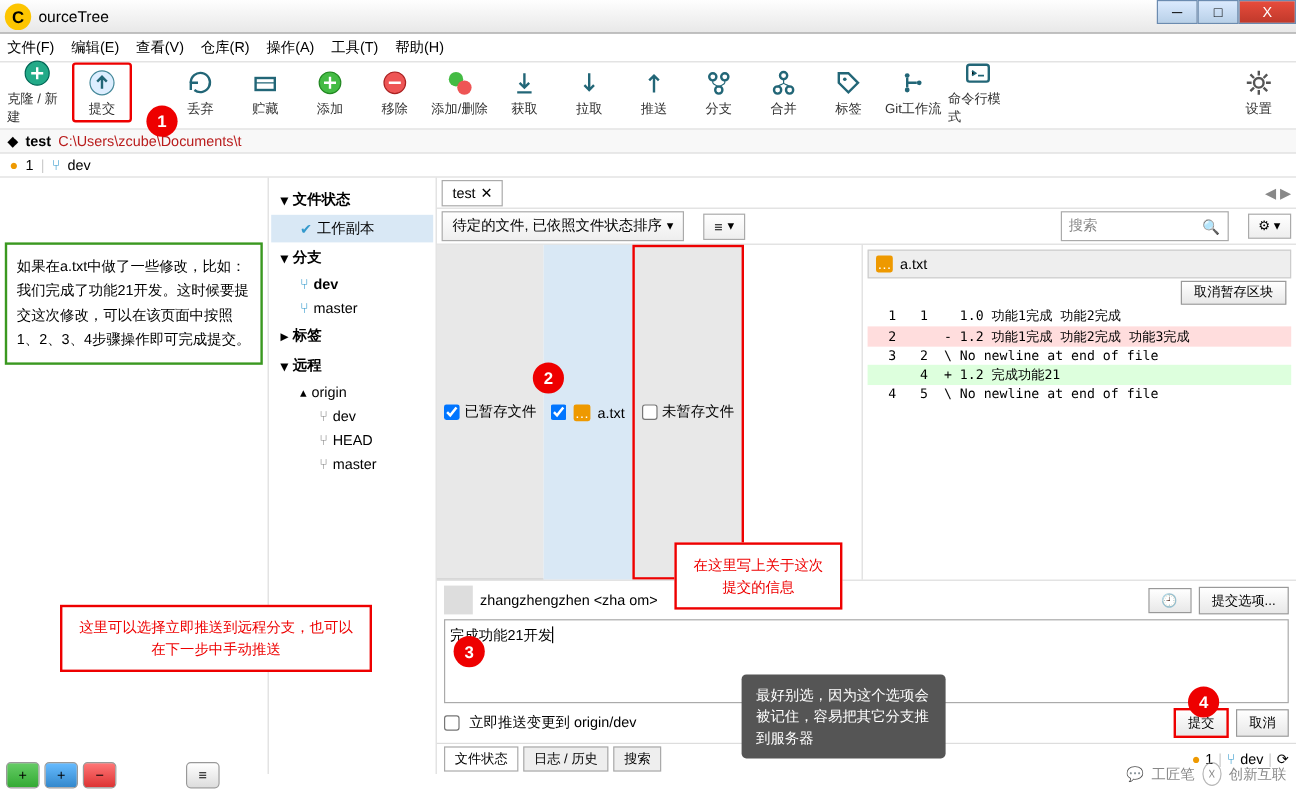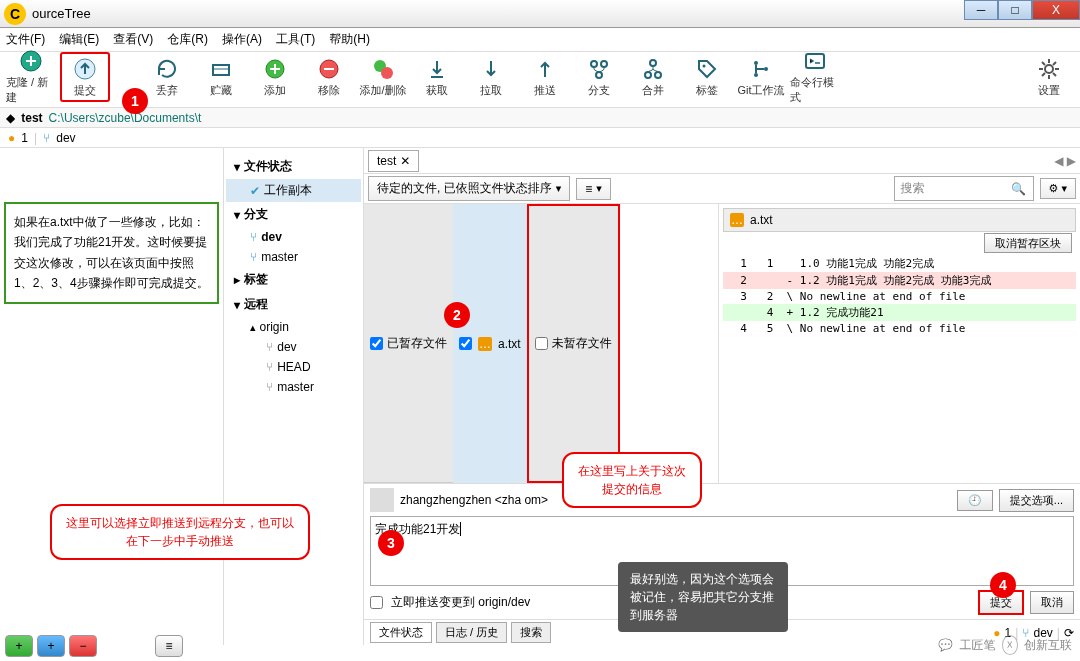--- a/index.html
+++ b/index.html
@@ -22,21 +22,21 @@
 .main{display:flex;height:497px}
 .sidebar{width:224px;border-right:1px solid #ddd;padding:4px;position:relative}
 .notebox{border:2px solid #3a9820;padding:8px;font-size:12px;line-height:1.7;margin-top:50px}
 .center{width:140px;border-right:1px solid #ddd;padding:6px 2px}
 .treehdr{font-weight:bold;padding:4px 8px;display:flex;align-items:center;gap:4px}
 .treeitem{padding:3px 8px 3px 24px;display:flex;align-items:center;gap:4px;font-size:11px}
 .treeitem.sel{background:#d9e8f5}
 .right{flex:1;display:flex;flex-direction:column;min-width:0}
 .tabline{height:26px;display:flex;align-items:center;padding:0 4px;border-bottom:1px solid #ddd}
 .tab{border:1px solid #aaa;background:#fff;padding:3px 8px;display:flex;align-items:center;gap:4px;font-size:11px}
-.controlbar{height:30px;display:flex;align-items:center;padding:4px;gap:6px;border-bottom:1px solid #ddd}
+.controlbar{height:30px;display:flex;align-items:center;padding:4px;gap:16px;border-bottom:1px solid #ddd}
 .dropdown{border:1px solid #aaa;background:linear-gradient(#fff,#eee);padding:3px 8px;font-size:11px;display:flex;align-items:center;gap:4px}
 .searchbox{border:1px solid #aaa;padding:3px 6px;width:140px;display:flex;align-items:center;gap:4px;color:#888}
 .filearea{flex:1;display:flex;min-height:0}
 .fileleft{width:355px;border-right:1px solid #ddd;display:flex;}
 .filehdr{background:#e8e8e8;border-bottom:1px solid #ccc;padding:4px 6px;display:flex;align-items:center;gap:4px;font-size:11px}
 .filehdr.red{border:2px solid #e00}
 .fileitem{padding:4px 6px;display:flex;align-items:center;gap:6px;font-size:11px;background:#d9e8f5}
 .diffpanel{flex:1;padding:4px;overflow:hidden}
 .diffhdr{background:#eee;border:1px solid #ccc;padding:4px 6px;display:flex;align-items:center;gap:6px;font-size:11px}
 .diffline{font-family:monospace;font-size:11px;padding:1px 4px;white-space:pre}
@@ -44,21 +44,21 @@
 .dl-del{background:#fdd}
 .dl-add{background:#dfd}
 .commitarea{border-top:1px solid #ddd;padding:4px 6px;display:flex;flex-direction:column;gap:4px}
 .commituser{display:flex;align-items:center;gap:6px}
 .avatar{width:24px;height:24px;background:#ddd}
 .commitmsg{border:1px solid #aaa;padding:4px;height:70px;font-size:12px}
 .commitbottom{display:flex;align-items:center;gap:6px}
 .btn{border:1px solid #999;background:linear-gradient(#fff,#e8e8e8);padding:3px 10px;font-size:11px}
 .btn.commit2{border:2px solid #e00}
 .badge{position:absolute;width:26px;height:26px;background:#e00;color:#fff;border-radius:50%;display:flex;align-items:center;justify-content:center;font-size:14px;font-weight:bold;z-index:10}
-.callout{position:absolute;border:2px solid #e00;background:#fff;padding:8px 12px;border-radius:12px;font-size:12px;line-height:1.5;color:#e00;z-index:9}
+.callout{position:absolute;border:2px solid #e00;background:#fff;padding:8px 12px;border-radius:0;font-size:12px;line-height:1.5;color:#e00;z-index:9}
 .callout.gray{border:none;background:#555;color:#fff;border-radius:4px}
 .statusbar{height:26px;border-top:1px solid #ddd;display:flex;align-items:center;padding:0 6px;gap:4px}
 .sbtab{border:1px solid #aaa;padding:2px 8px;font-size:11px;background:#eee}
 .sbtab.active{background:#fff}
 .bottombtns{position:absolute;left:5px;bottom:4px;display:flex;gap:4px}
 .rndbtn{width:28px;height:22px;border:1px solid #999;border-radius:4px;background:linear-gradient(#fff,#ddd);display:flex;align-items:center;justify-content:center}
 .rndbtn.g{background:linear-gradient(#6c6,#3a3)}
 .rndbtn.b{background:linear-gradient(#6bf,#38c)}
 .rndbtn.r{background:linear-gradient(#f77,#d33)}
 .wm{position:absolute;right:8px;bottom:6px;display:flex;align-items:center;gap:6px;opacity:.7;font-size:11px;color:#555}
@@ -236,21 +236,21 @@
           <path d="M12 2v4M12 18v4M2 12h4M18 12h4M5 5l3 3M16 16l3 3M19 5l-3 3M8 16l-3 3" stroke="#555" stroke-width="2"></path>
         </svg>
       </div>
       <div class="lbl">设置</div>
     </div>
 </div>
 
 <div class="pathbar">
   <span>◆</span>
   <b>test</b>
-  <span style="color:#0f766e">C:\Users\zcube\Documents\t</span>
+  <span style="color:#b91c1c">C:\Users\zcube\Documents\t</span>
 </div>
 <div class="branchbar">
   <span style="color:#e90">●</span>
     <span>1</span>
   <span style="color:#ccc">|</span>
   <span style="color:#39c">⑂</span>
     <span>dev</span>
 </div>
 
 <div class="main">

